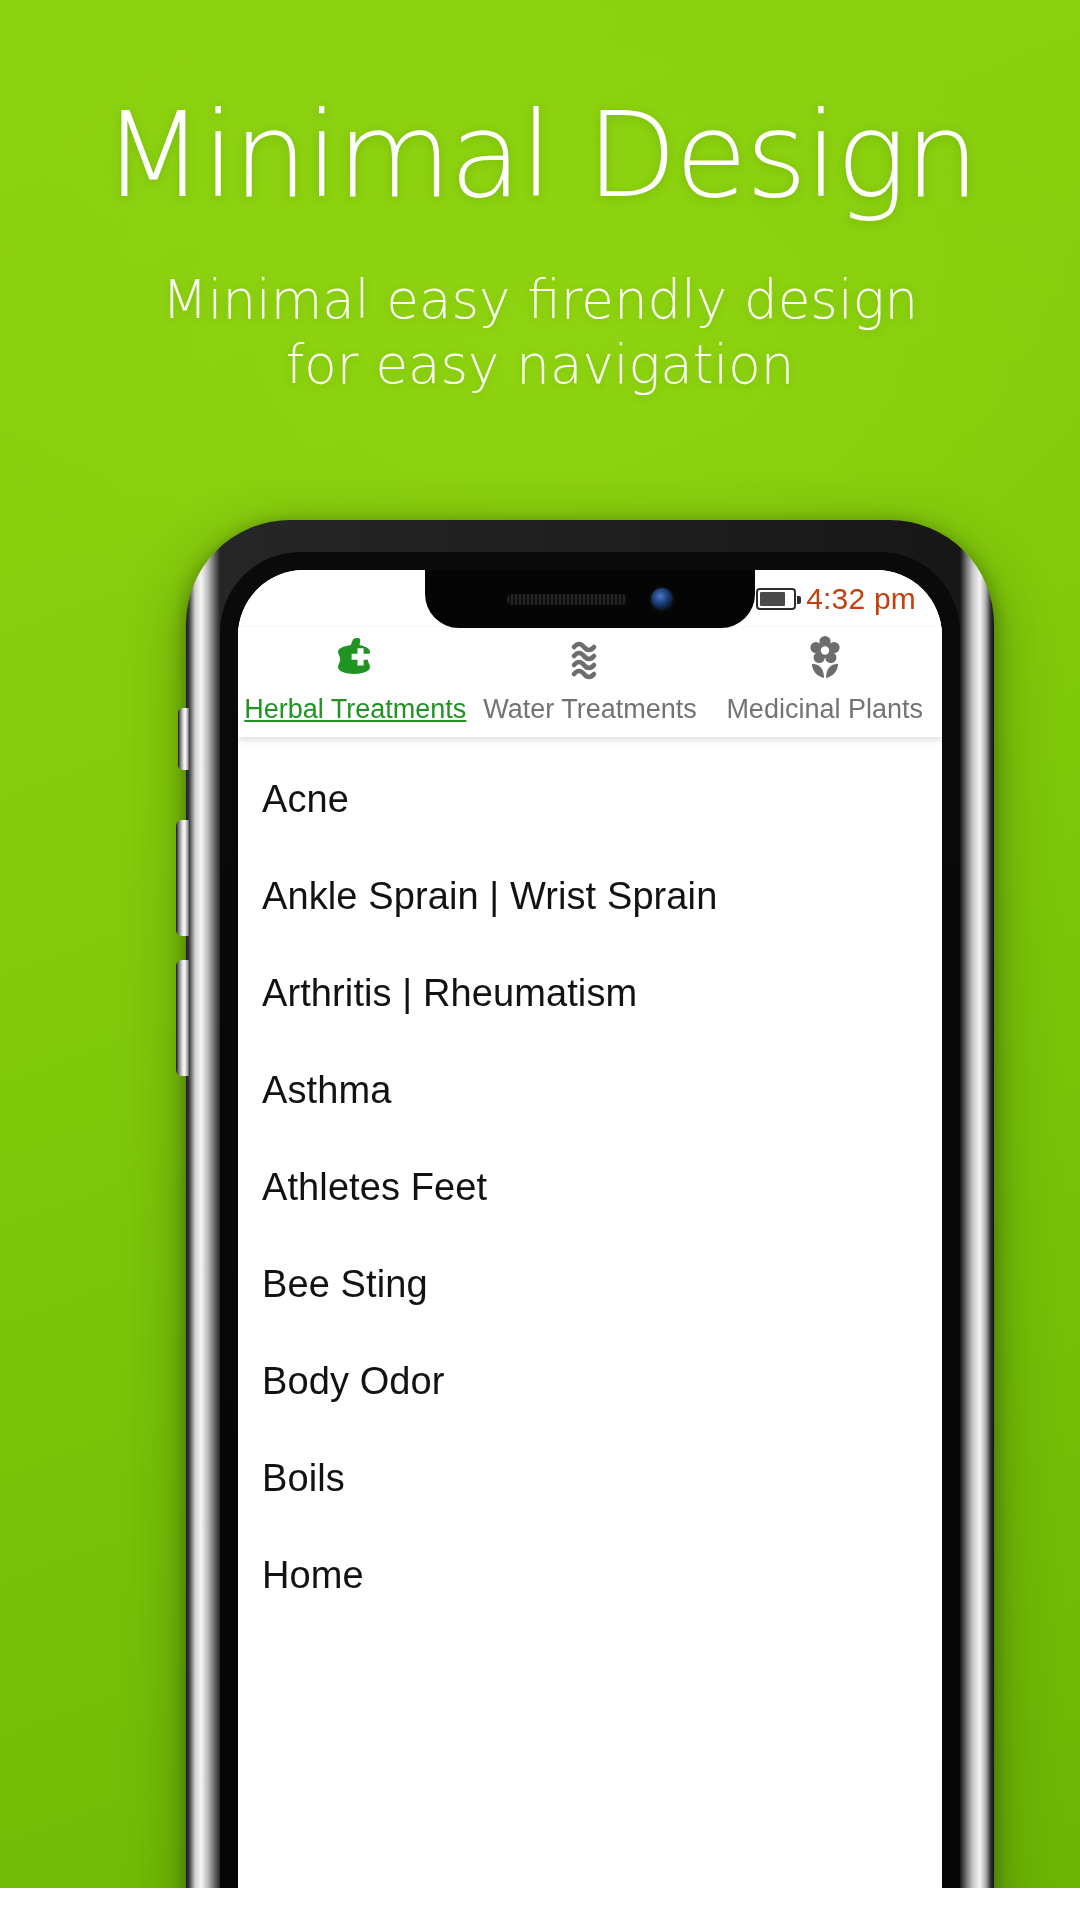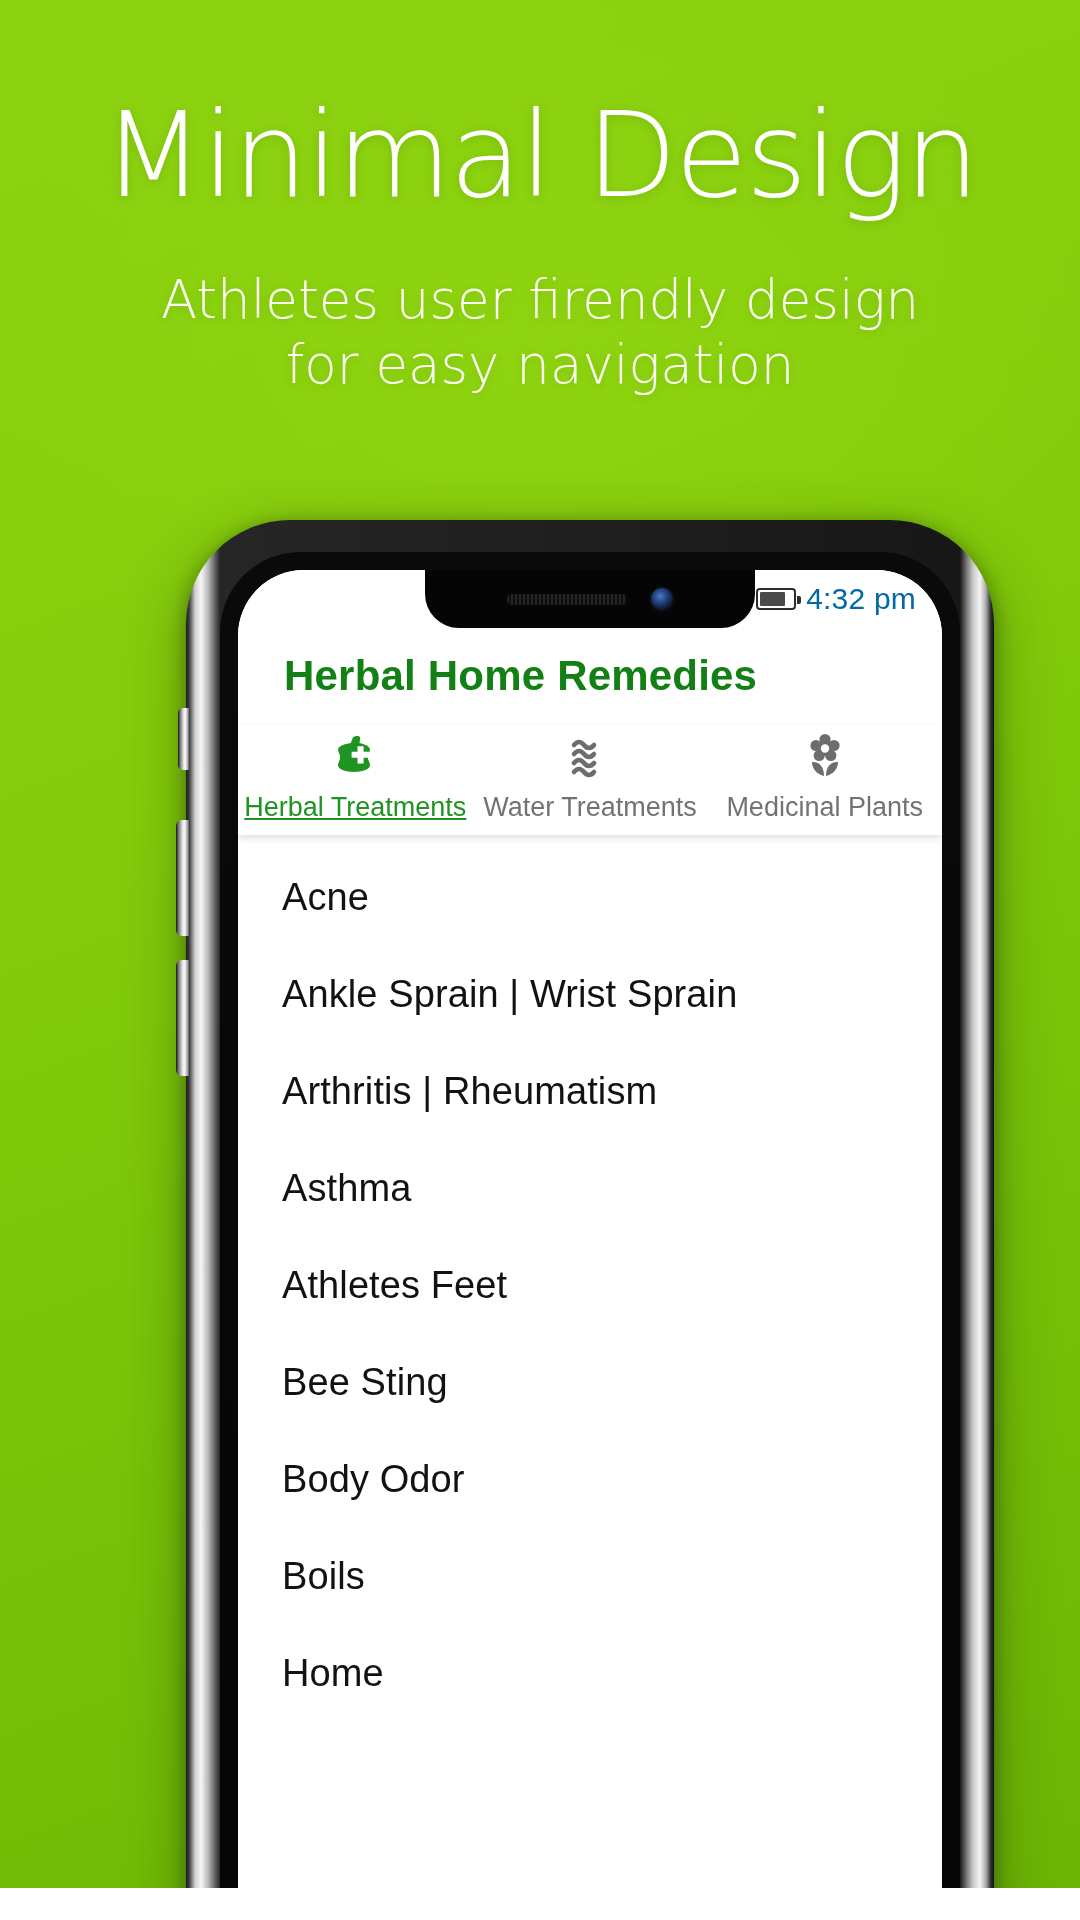--- a/index.html
+++ b/index.html
@@ -167,21 +167,21 @@
     border-radius:1px;
   }
   .battery::after {
     content:"";
     position:absolute;
     right:-7px; top:6px;
     width:4px; height:8px;
     background:#2d2d2d;
     border-radius:0 2px 2px 0;
   }
-  .clock { font-size:30px; color:#0369a1; letter-spacing:.2px; }
+  .clock { font-size:30px; color:#c2410c; letter-spacing:.2px; }
 
   .appbar {
     flex:0 0 auto;
     padding:24px 0 26px 46px;
   }
   .appbar-title {
     font-size:42px;
     font-weight:bold;
     color:#128014;
     letter-spacing:.2px;
@@ -215,35 +215,35 @@
   .list {
     flex:1 1 auto;
     overflow:hidden;
     background:#ffffff;
     padding-top:14px;
   }
   .list-item {
     height:97px;
     display:flex;
     align-items:center;
-    padding:0 44px;
+    padding:0 24px;
     font-size:38px;
     color:#121212;
     letter-spacing:.1px;
   }
 </style>
 </head>
 <body>
 
 <div class="promo">
 
   <div class="promo-copy">
     <div class="promo-title">Minimal Design</div>
     <div class="promo-sub">
-      <span>Athletes user firendly design</span>
+      <span>Minimal easy firendly design</span>
       <span>for easy navigation</span>
     </div>
   </div>
 
   <div class="phone-wrap">
 
     <div class="phone-band"></div>
 
     <div class="btn-side btn-mute"></div>
     <div class="btn-side btn-volup"></div>
@@ -259,23 +259,20 @@
         <div class="front-cam"></div>
       </div>
 
       <div class="app">
 
         <div class="statusbar">
           <span class="battery"></span>
           <span class="clock">4:32 pm</span>
         </div>
 
-        <div class="appbar">
-          <div class="appbar-title">Herbal Home Remedies</div>
-        </div>
 
         <div class="tabbar">
 
           <div class="tab active">
             <span>
               <svg class="tab-icon" viewBox="0 0 56 48" xmlns="http://www.w3.org/2000/svg" aria-hidden="true">
                 <path d="M31 4c1.6 0 2.4 1.3 2.2 2.8l-.7 4.3c5.3 1.2 9.6 3.2 10.3 5.6.8 2.8-2 5.4-2 8.6 0 3.4 2.9 6 2 9-.9 3.2-7.6 5.7-15.8 5.7S12.1 37.5 11.2 34.3c-.9-3 2-5.6 2-9 0-3.2-2.8-5.8-2-8.6.8-2.7 6.3-4.9 12.6-5.8l1.9-4.9C26.3 4.6 28.2 4 31 4z" fill="#1f9422"></path>
                 <path d="M24.6 19.8h5.9v-5.6h6.1v5.6h5.9v6h-5.9v5.6h-6.1v-5.6h-5.9z" fill="#ffffff"></path>
               </svg>
             </span>

